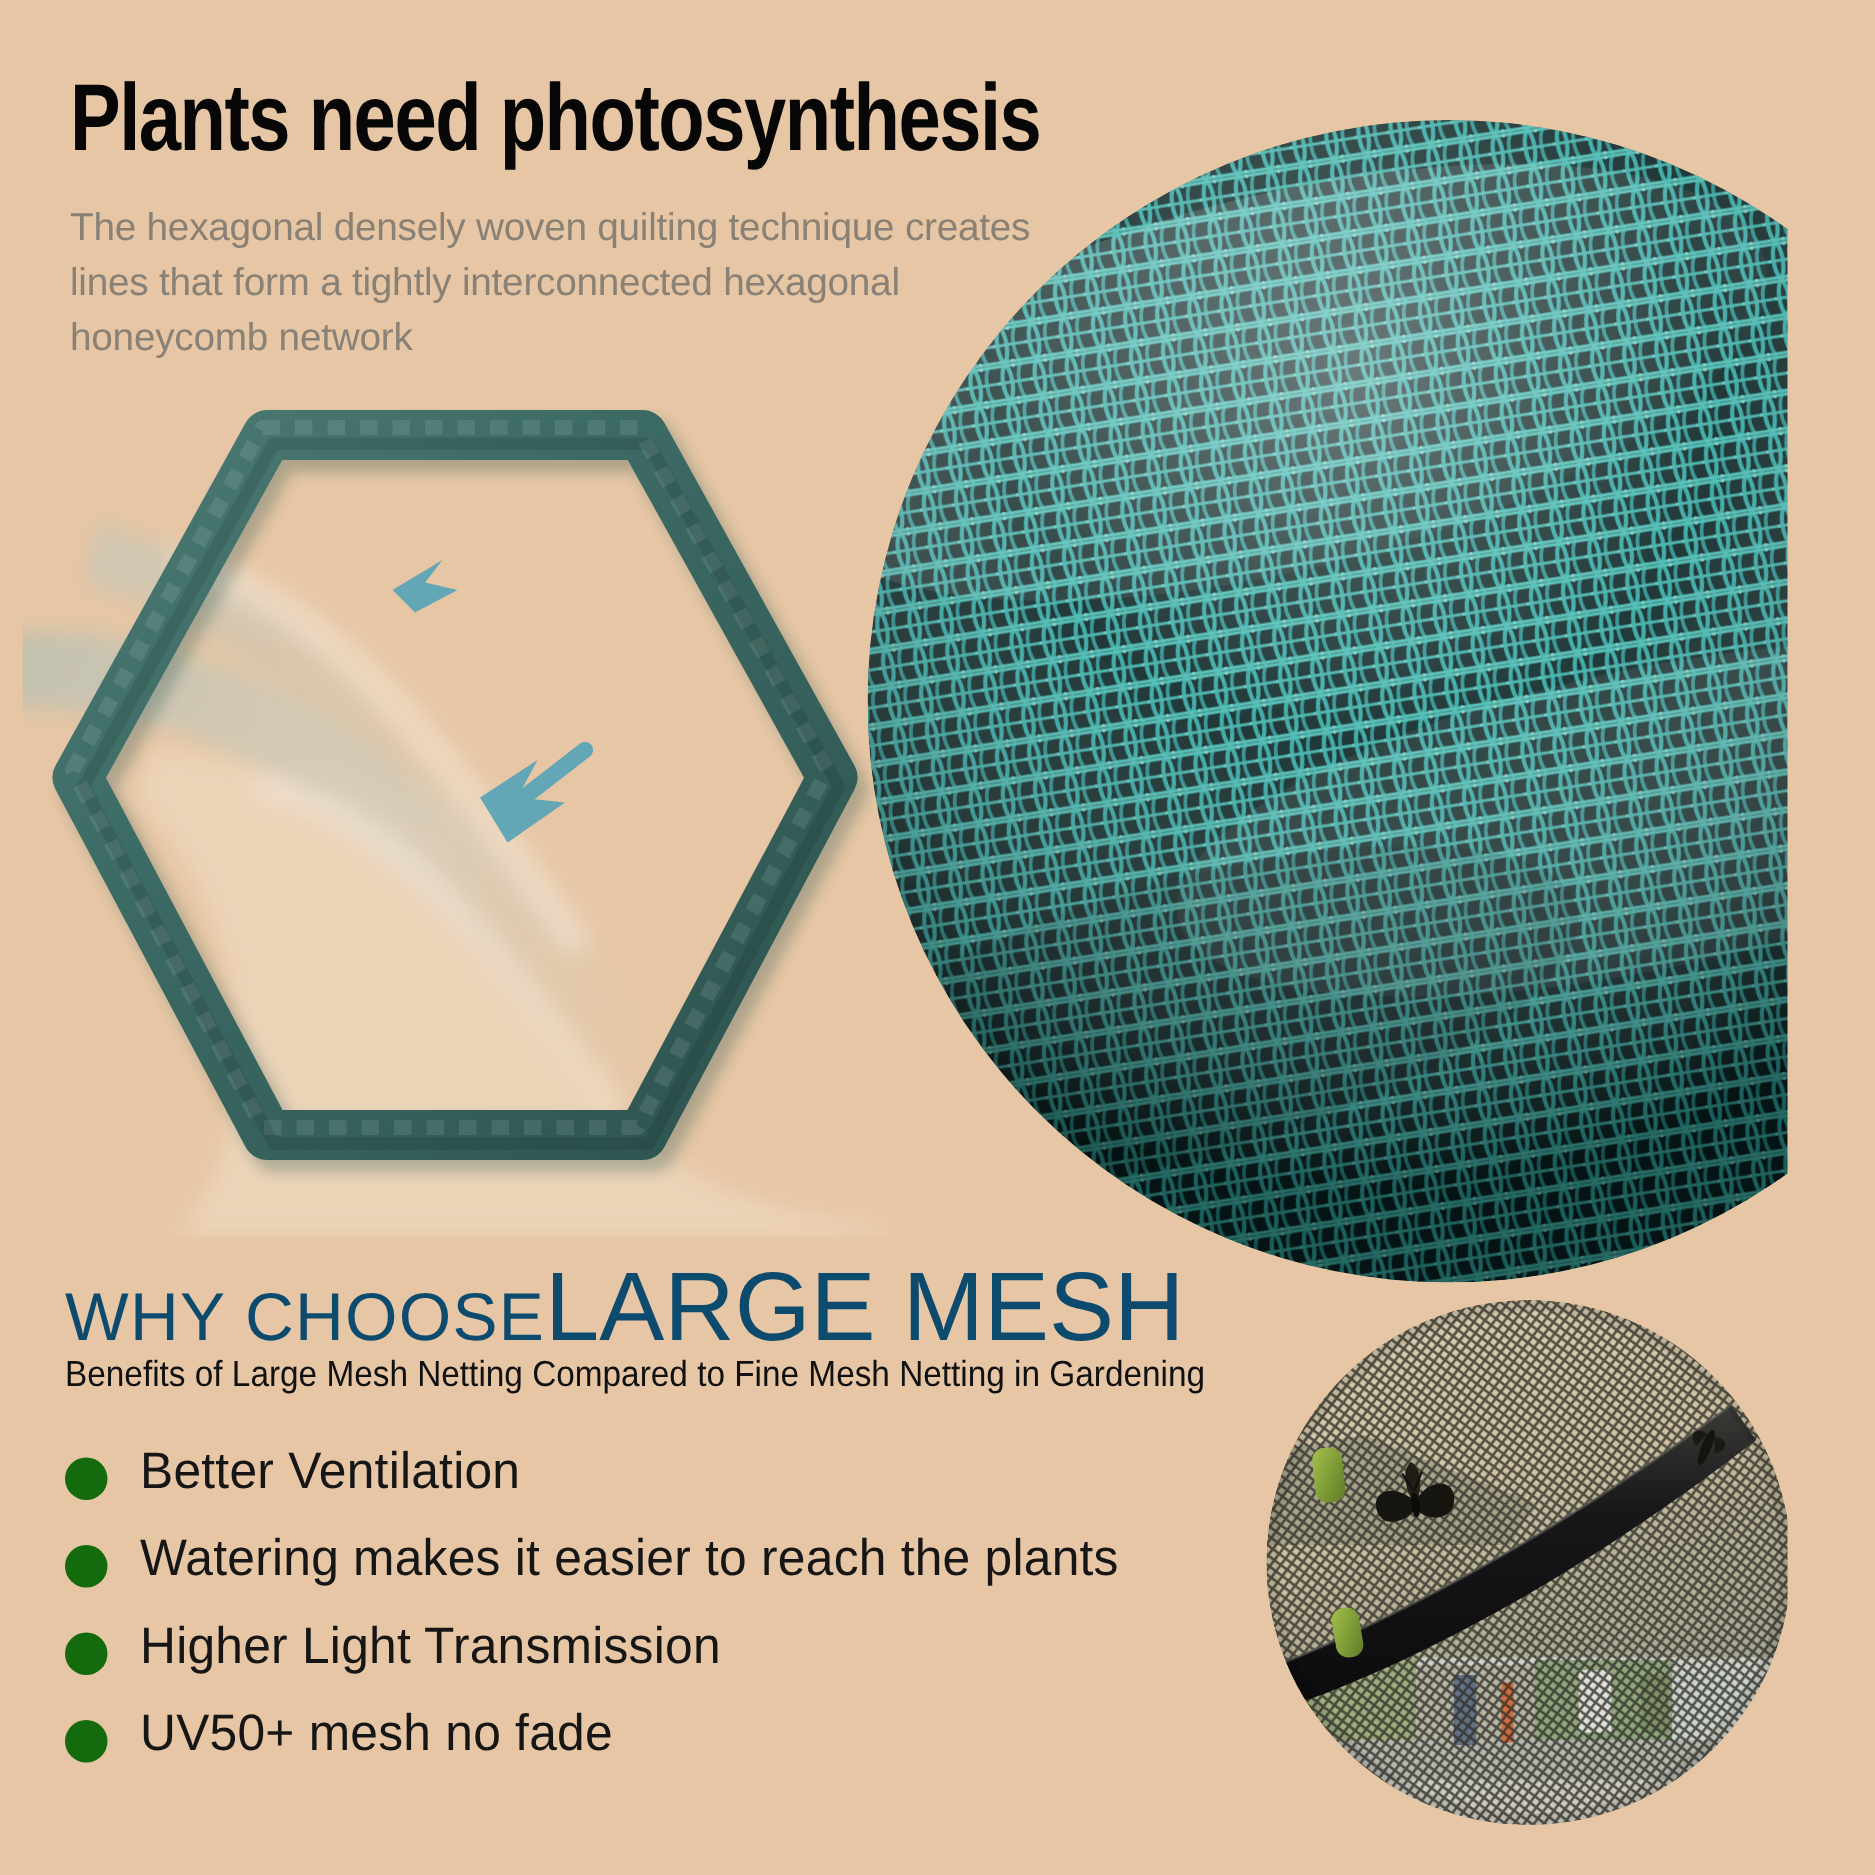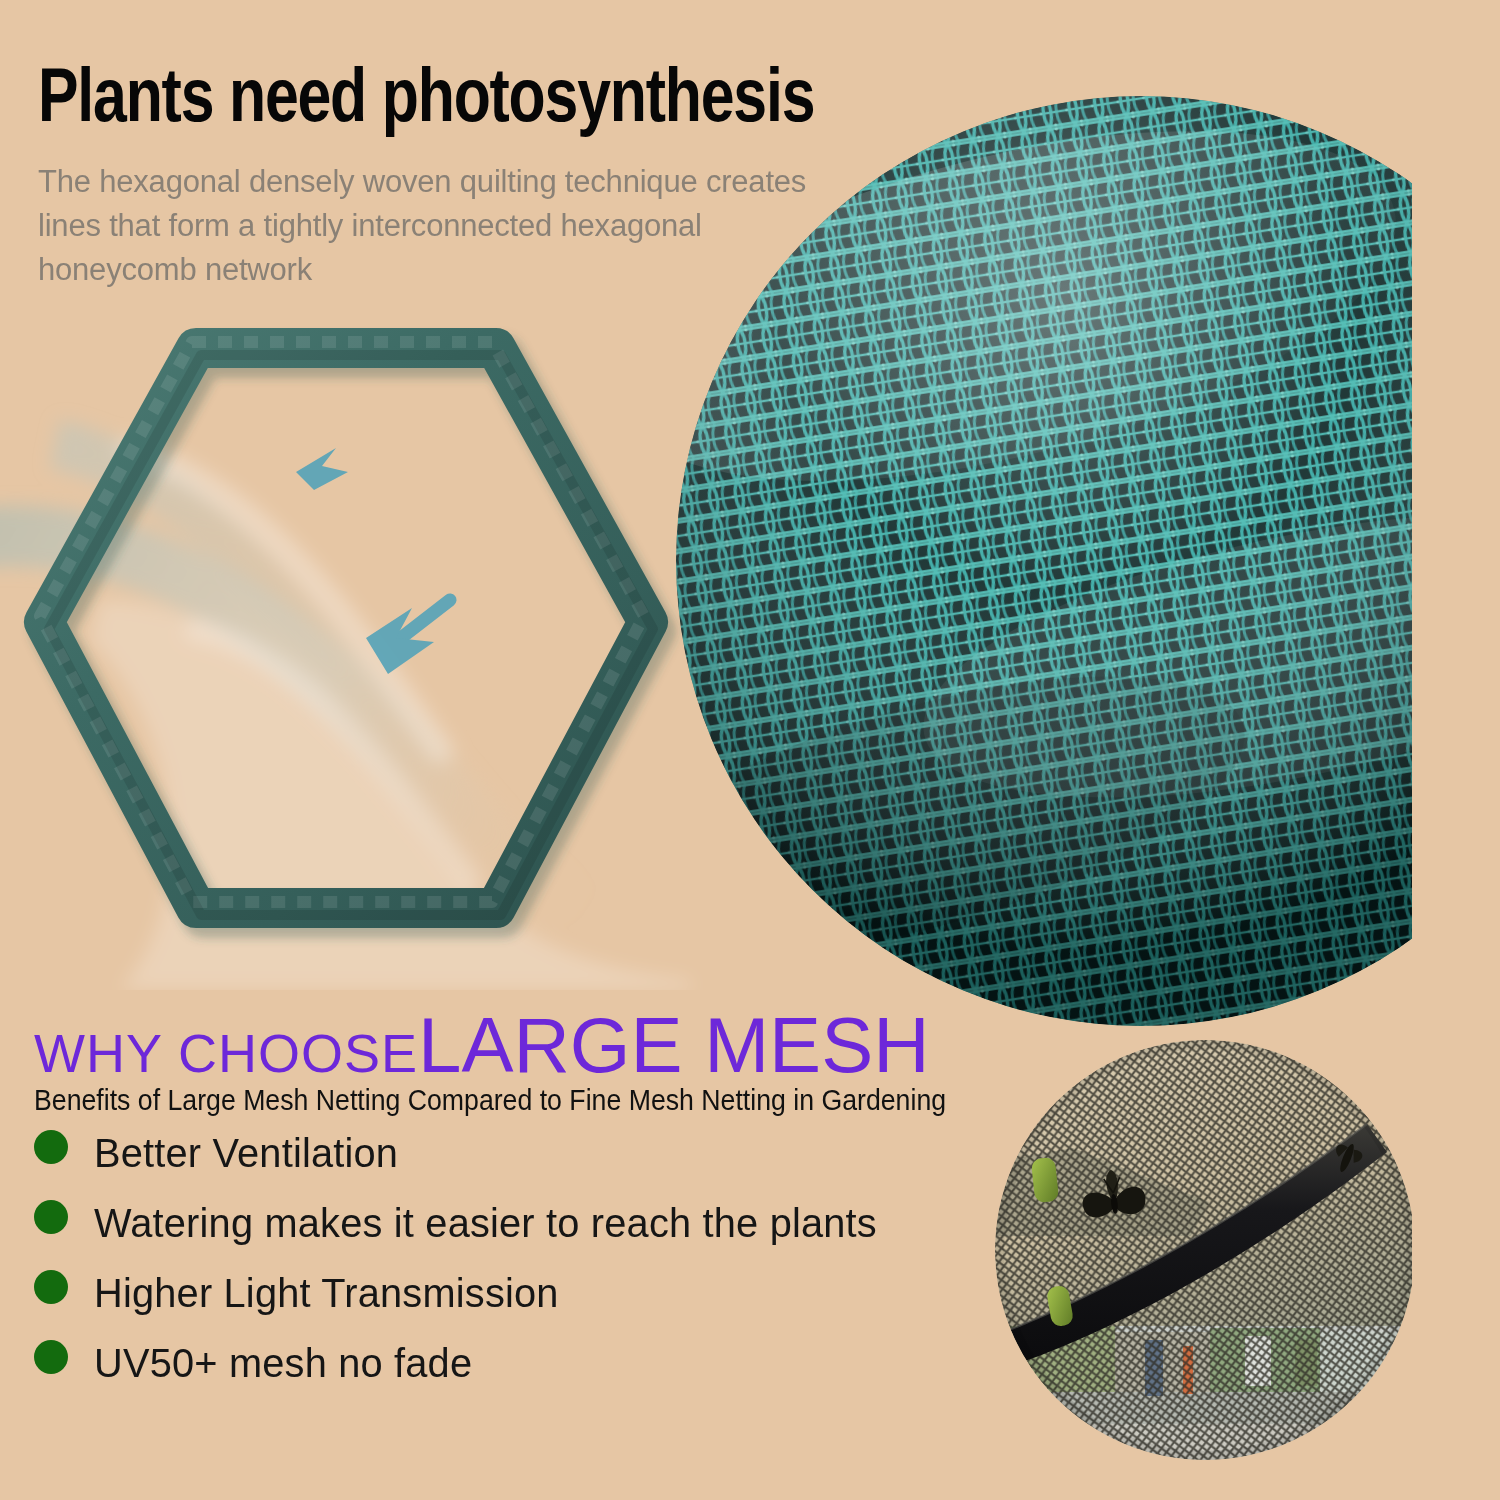--- a/index.html
+++ b/index.html
@@ -7,20 +7,21 @@
     padding: 0;
     background: #e6c6a4;
   }
   #page {
     position: relative;
     width: 1412px;
     height: 1500px;
     background: #e6c6a4;
     overflow: hidden;
     font-family: "Liberation Sans", sans-serif;
+    margin-left: 18px;
   }
 
   
   #headline {
     position: absolute;
     left: 38px;
     top: 56px;
     font-family: "Liberation Sans Narrow", "Liberation Sans", sans-serif;
     font-weight: 700;
     font-size: 76px;
@@ -66,21 +67,21 @@
     mask-image: radial-gradient(circle at 50% 50%, #000 0%, #000 98.2%, rgba(0,0,0,0) 99.8%);
   }
   .mesh-photo { position:absolute; left:0; top:0; width:100%; height:100%; }
 
   
   #why-line {
     position: absolute;
     left: 34px;
     top: 1000px;
     white-space: nowrap;
-    color: #6d28d9;
+    color: #0c4a6e;
   }
   #why-small {
     font-size: 54px;
     letter-spacing: 1px;
     font-weight: 400;
     vertical-align: baseline;
   }
   #why-big {
     font-size: 78px;
     letter-spacing: 0px;
@@ -101,21 +102,21 @@
 
   
   #bullets {
     position: absolute;
     left: 34px;
     top: 1130px;
     width: 920px;
   }
   .bullet-row {
     display: flex;
-    align-items: flex-start;
+    align-items: flex-end;
     height: 70px;
   }
   .bullet-dot {
     width: 34px;
     height: 34px;
     border-radius: 50%;
     background: #136b0e;
     flex: 0 0 34px;
     margin-right: 26px;
   }

